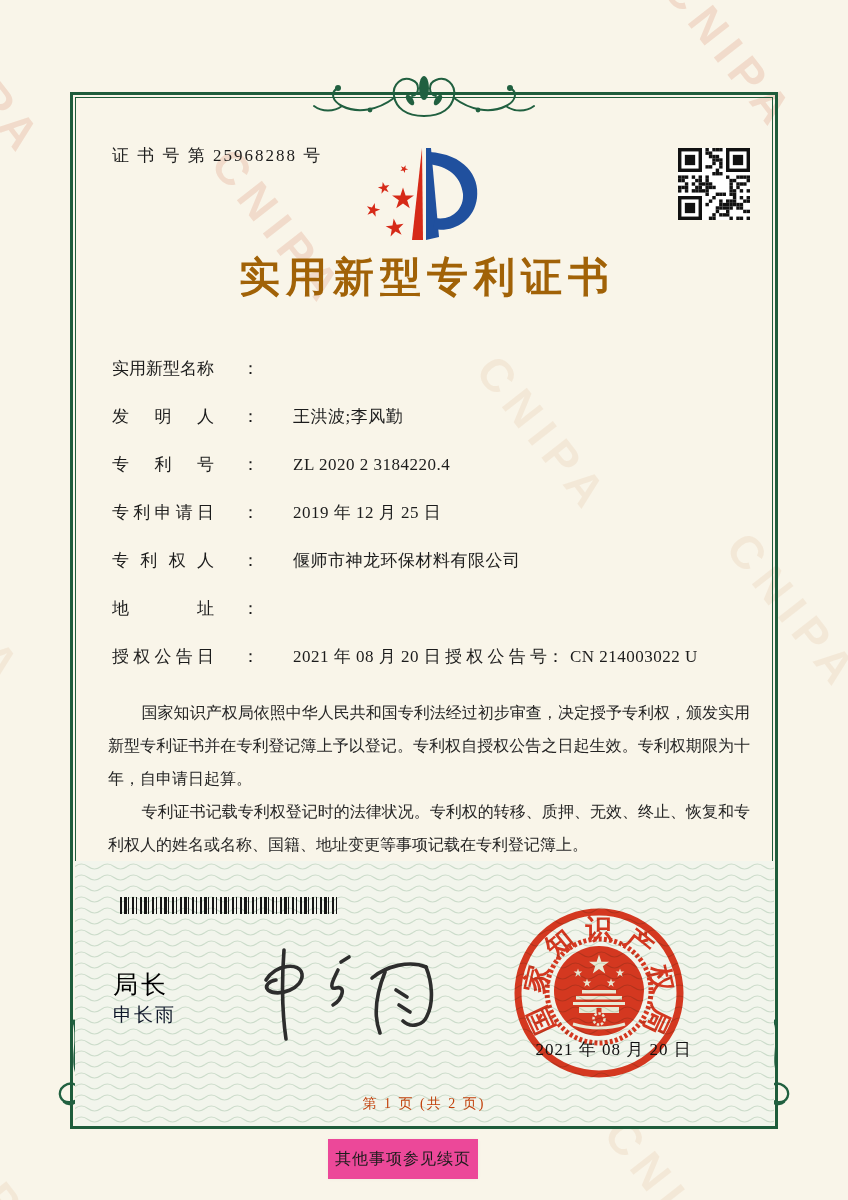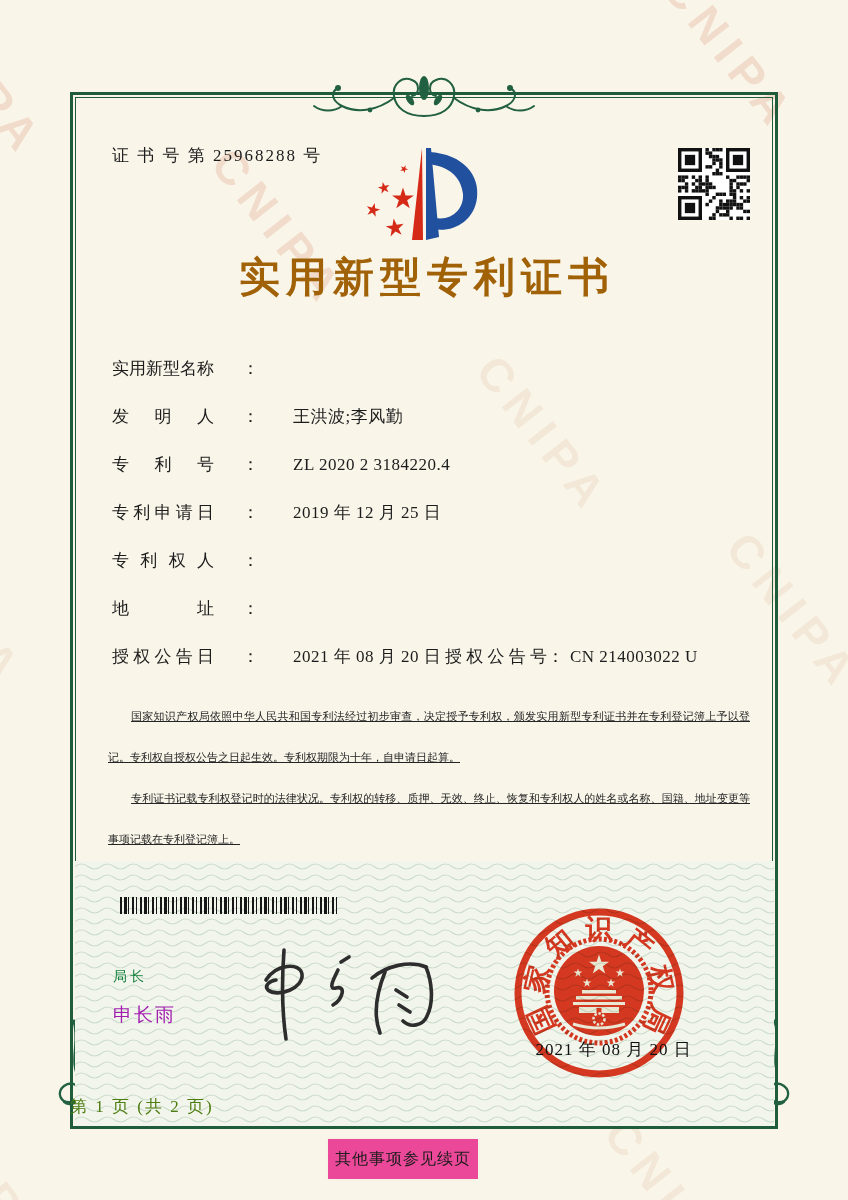--- a/index.html
+++ b/index.html
@@ -20,40 +20,40 @@
   .title{position:absolute;left:70px;top:250px;width:708px;text-align:center;
          font-size:41px;font-weight:bold;letter-spacing:6px;text-indent:6px;color:#a16207;}
   
   .fields{position:absolute;left:112px;top:358px;width:640px;font-size:17px;}
   .field-row{height:48px;display:flex;align-items:flex-start;line-height:22px;position:relative;gap:28px;}
   .f-label{display:inline-block;width:102px;text-align:justify;text-align-last:justify;}
   .f-colon{display:inline-block;}
   .f-value{margin-left:6px;letter-spacing:.5px;}
   .grant-group2{position:absolute;left:333px;top:0;display:flex;line-height:22px;}
   
-  .body-text{position:absolute;left:108px;top:696px;width:642px;font-size:11px;
-             line-height:41px;text-align:justify;color:#252525;text-decoration:underline;}
+  .body-text{position:absolute;left:108px;top:696px;width:642px;font-size:16px;
+             line-height:33px;text-align:justify;color:#252525;}
   .body-text p{margin:0;text-indent:2.1em;}
   
   .waves{position:absolute;left:75px;top:861px;width:699px;height:265px;overflow:hidden;}
   
   .barcode{position:absolute;left:120px;top:897px;width:218px;height:17px;
     background:repeating-linear-gradient(90deg,#161616 0 2px,transparent 2px 4px,
       #161616 4px 7px,transparent 7px 8px,#161616 8px 9px,transparent 9px 12px,
       #161616 12px 14px,transparent 14px 16px,#161616 16px 17px,transparent 17px 20px);}
-  .leader-title{position:absolute;left:113px;top:968px;font-size:14px;letter-spacing:3px;
-      font-family:"Liberation Sans","DejaVu Sans",sans-serif;color:#15803d;}
+  .leader-title{position:absolute;left:113px;top:968px;font-size:25px;letter-spacing:3px;
+      font-family:"Liberation Sans","DejaVu Sans",sans-serif;color:#000000;}
   .leader-name{position:absolute;left:113px;top:1002px;font-size:19px;letter-spacing:2px;
-      font-family:"Liberation Sans","DejaVu Sans",sans-serif;color:#a21caf;}
+      font-family:"Liberation Sans","DejaVu Sans",sans-serif;color:#0f172a;}
   .sig{position:absolute;left:238px;top:942px;}
   .seal{position:absolute;left:511px;top:905px;mix-blend-mode:multiply;opacity:.95;}
   .seal-date{position:absolute;left:521px;top:1038px;width:185px;text-align:center;
       font-size:17px;color:#111;letter-spacing:1px;z-index:5;}
-  .page-info{position:absolute;left:70px;top:1095px;width:708px;text-align:left;
-      font-size:17px;letter-spacing:2px;color:#4d7c0f;}
+  .page-info{position:absolute;left:70px;top:1095px;width:708px;text-align:center;
+      font-size:14px;letter-spacing:2px;color:#c2410c;}
   .cont-box{position:absolute;left:328px;top:1139px;width:150px;height:40px;background:#ec4899;
       display:flex;align-items:center;justify-content:center;font-size:16px;letter-spacing:1px;
       box-shadow:0 0 4px rgba(0,0,0,0.04);}
   .qr{position:absolute;left:678px;top:148px;width:72px;height:72px;}
   .logo{position:absolute;left:356px;top:138px;}
   .orn-top{position:absolute;left:306px;top:66px;}
   .orn-corner{position:absolute;top:1018px;}
   .orn-left{left:50px;}
   .orn-right{left:688px;transform:scaleX(-1);}
 </style>
@@ -294,20 +294,21 @@
     <span class="f-value">ZL 2020 2 3184220.4</span>
   </div>
   <div class="field-row">
     <span class="f-label">专利申请日</span>
       <span class="f-colon">：</span>
     <span class="f-value">2019 年 12 月 25 日</span>
   </div>
   <div class="field-row">
     <span class="f-label">专利权人</span>
       <span class="f-colon">：</span>
+    <span class="f-value">偃师市神龙环保材料有限公司</span>
   </div>
   <div class="field-row">
     <span class="f-label">地址</span>
       <span class="f-colon">：</span>
   </div>
   <div class="field-row">
     <span class="f-label">授权公告日</span>
       <span class="f-colon">：</span>
     <span class="f-value">2021 年 08 月 20 日</span>
     <span class="grant-group2">

